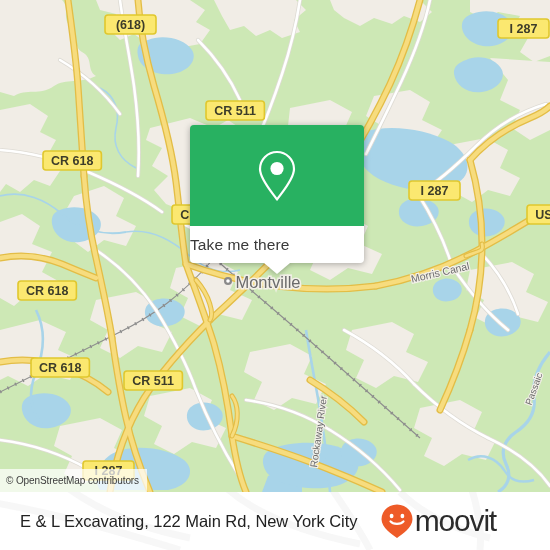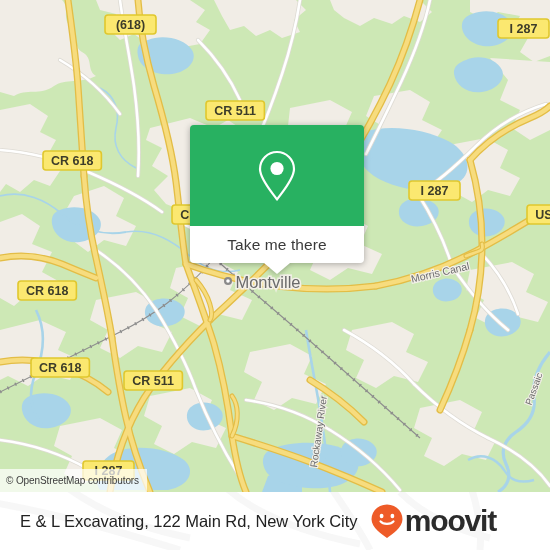--- a/index.html
+++ b/index.html
@@ -67,21 +67,20 @@
     align-items: center;
     justify-content: center;
   }
   .pin-icon { display:block; }
   .popup-bottom {
     height: 37px;
     background: #ffffff;
     border-radius: 0 0 4px 4px;
     display: flex;
     align-items: center;
-    justify-content: center;
   }
   .popup-bottom .label {
     font-size: 15.5px;
     color: #3a3a3a;
     letter-spacing: 0.1px;
   }
   .popup-tail {
     position: absolute;
     left: 50%;
     top: 138px;
@@ -123,21 +122,21 @@
   }
   .brand {
     position: relative;
     display: flex;
     align-items: center;
     gap: 1px;
     z-index: 2;
   }
   .brand-word {
     font-size: 30px;
-    font-weight: bold;
+    font-weight: normal;
     color: #2b2b2b;
     letter-spacing: -1.2px;
     line-height: 1;
   }
 </style>
 </head>
 <body>
 
 <div id="app">
 

